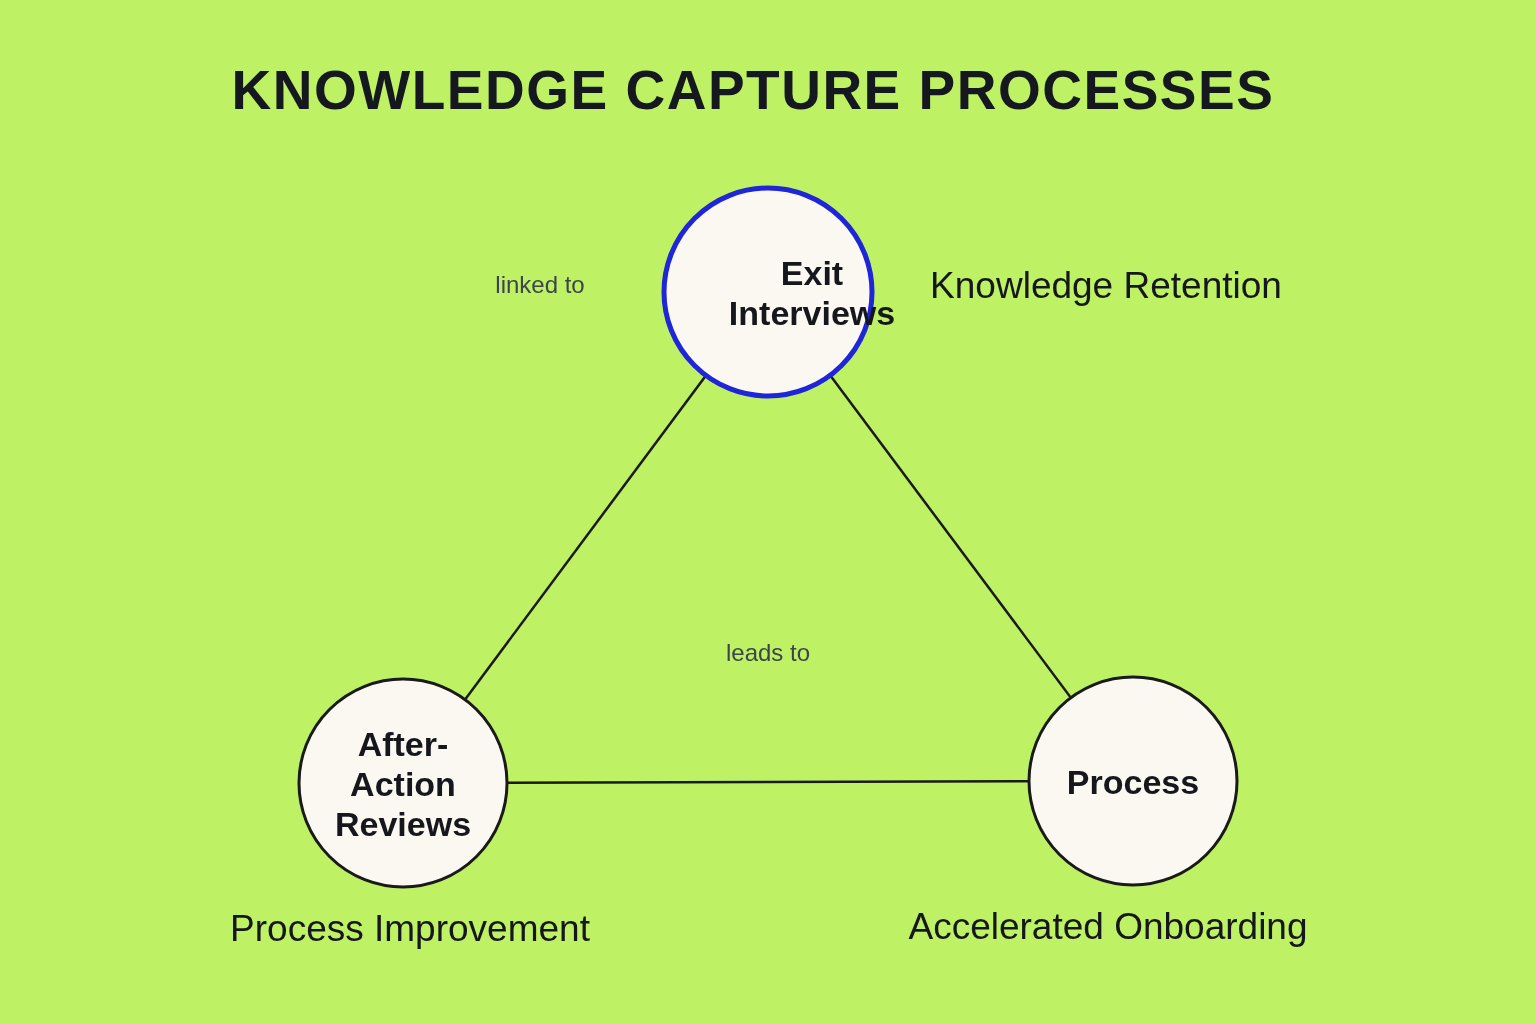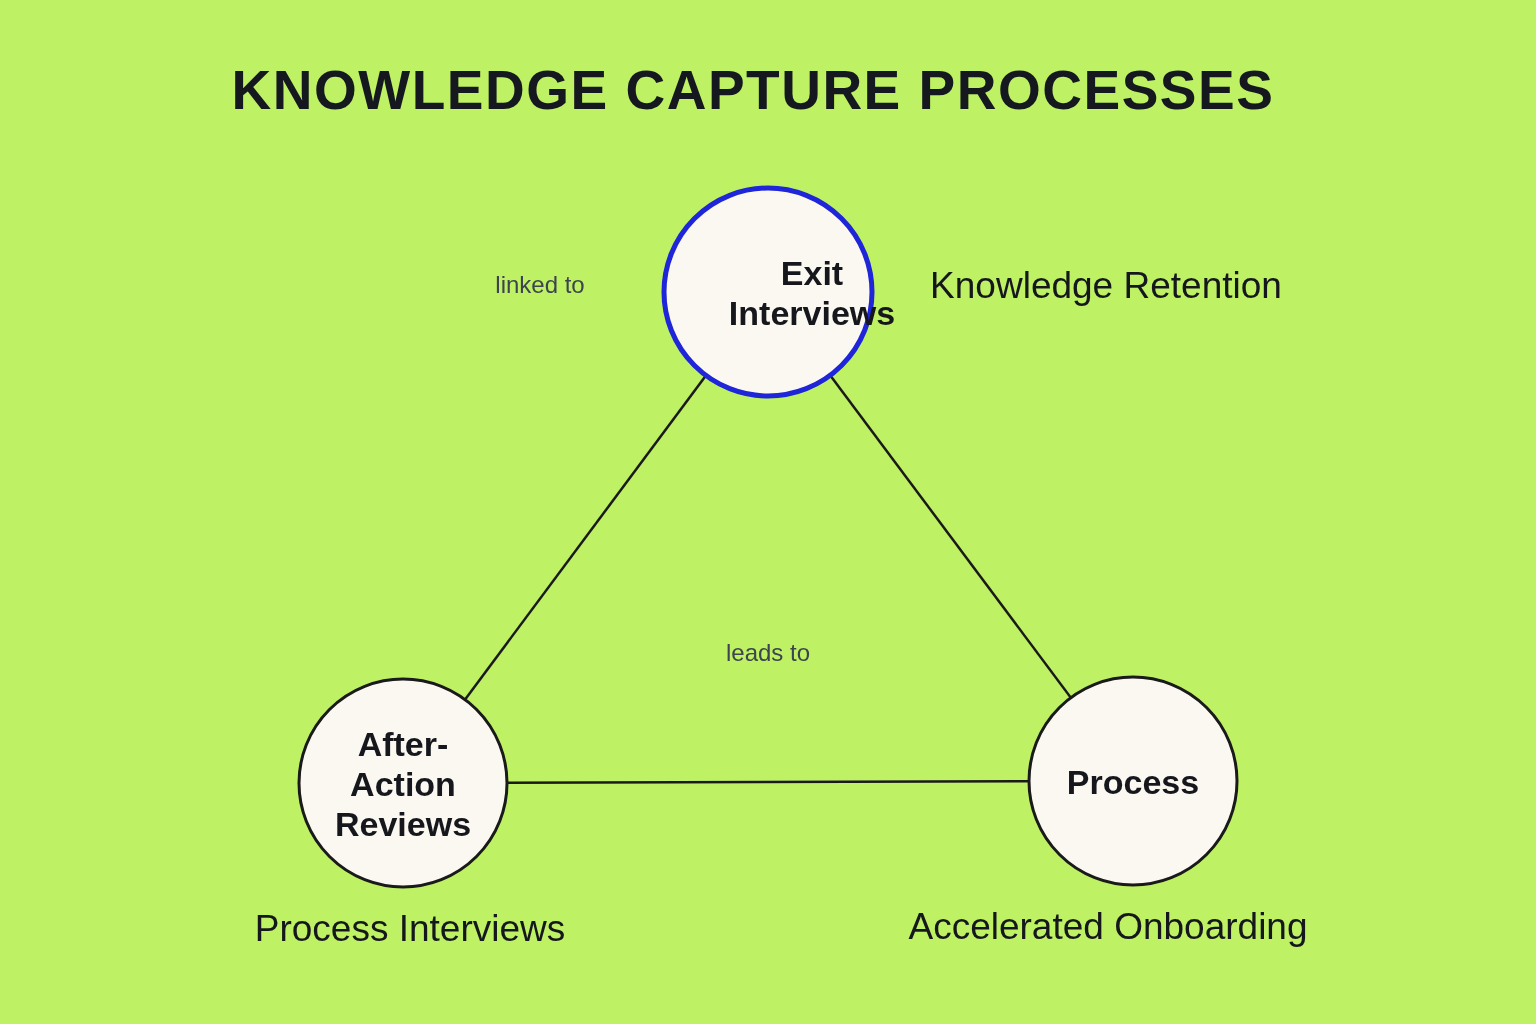--- a/index.html
+++ b/index.html
@@ -92,16 +92,16 @@
     <div>Reviews</div>
   </div>
   <div class="abs node-label node-label-shadowing">
     <div>Process</div>
   </div>
 
   <div class="abs edge-label edge-label-linked">linked to</div>
   <div class="abs edge-label edge-label-leads">leads to</div>
 
   <div class="abs annotation annotation-retention">Knowledge Retention</div>
-  <div class="abs annotation annotation-process">Process Interviews</div>
+  <div class="abs annotation annotation-process">Process Improvement</div>
   <div class="abs annotation annotation-onboarding">Accelerated Onboarding</div>
 
 </div>
 
 </body></html>

